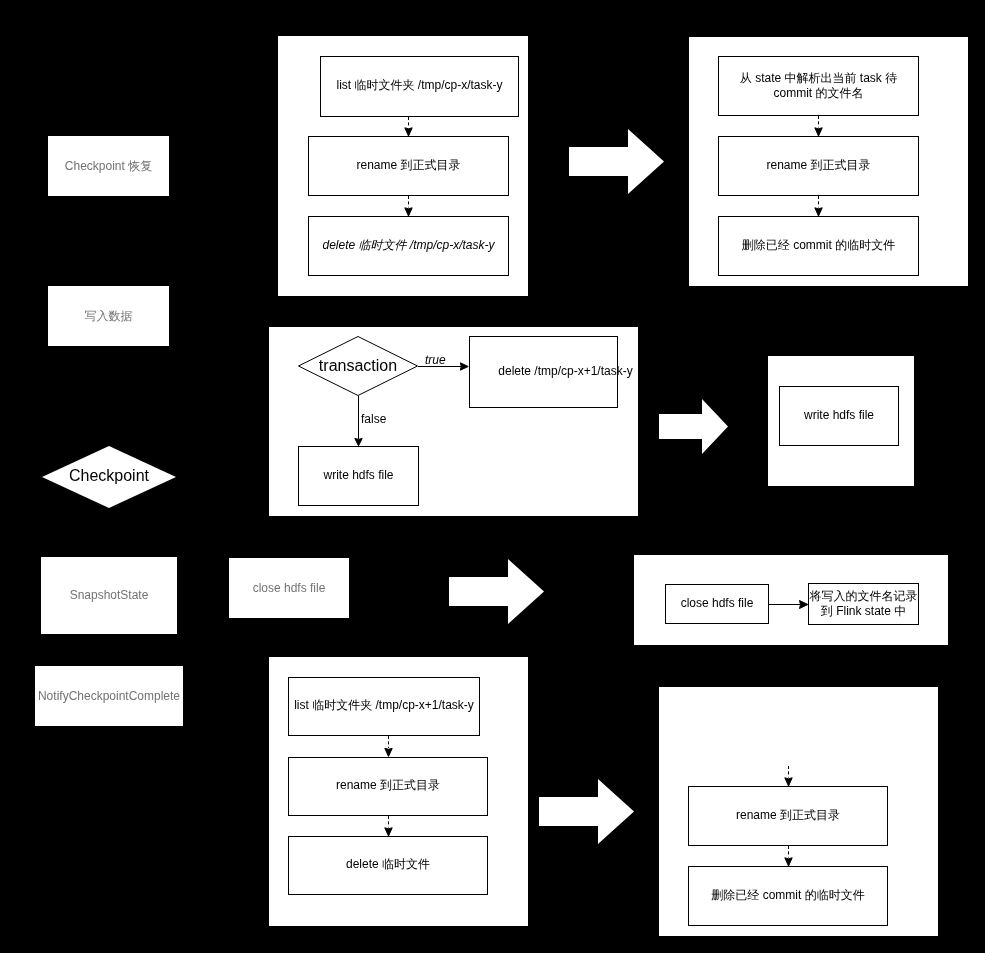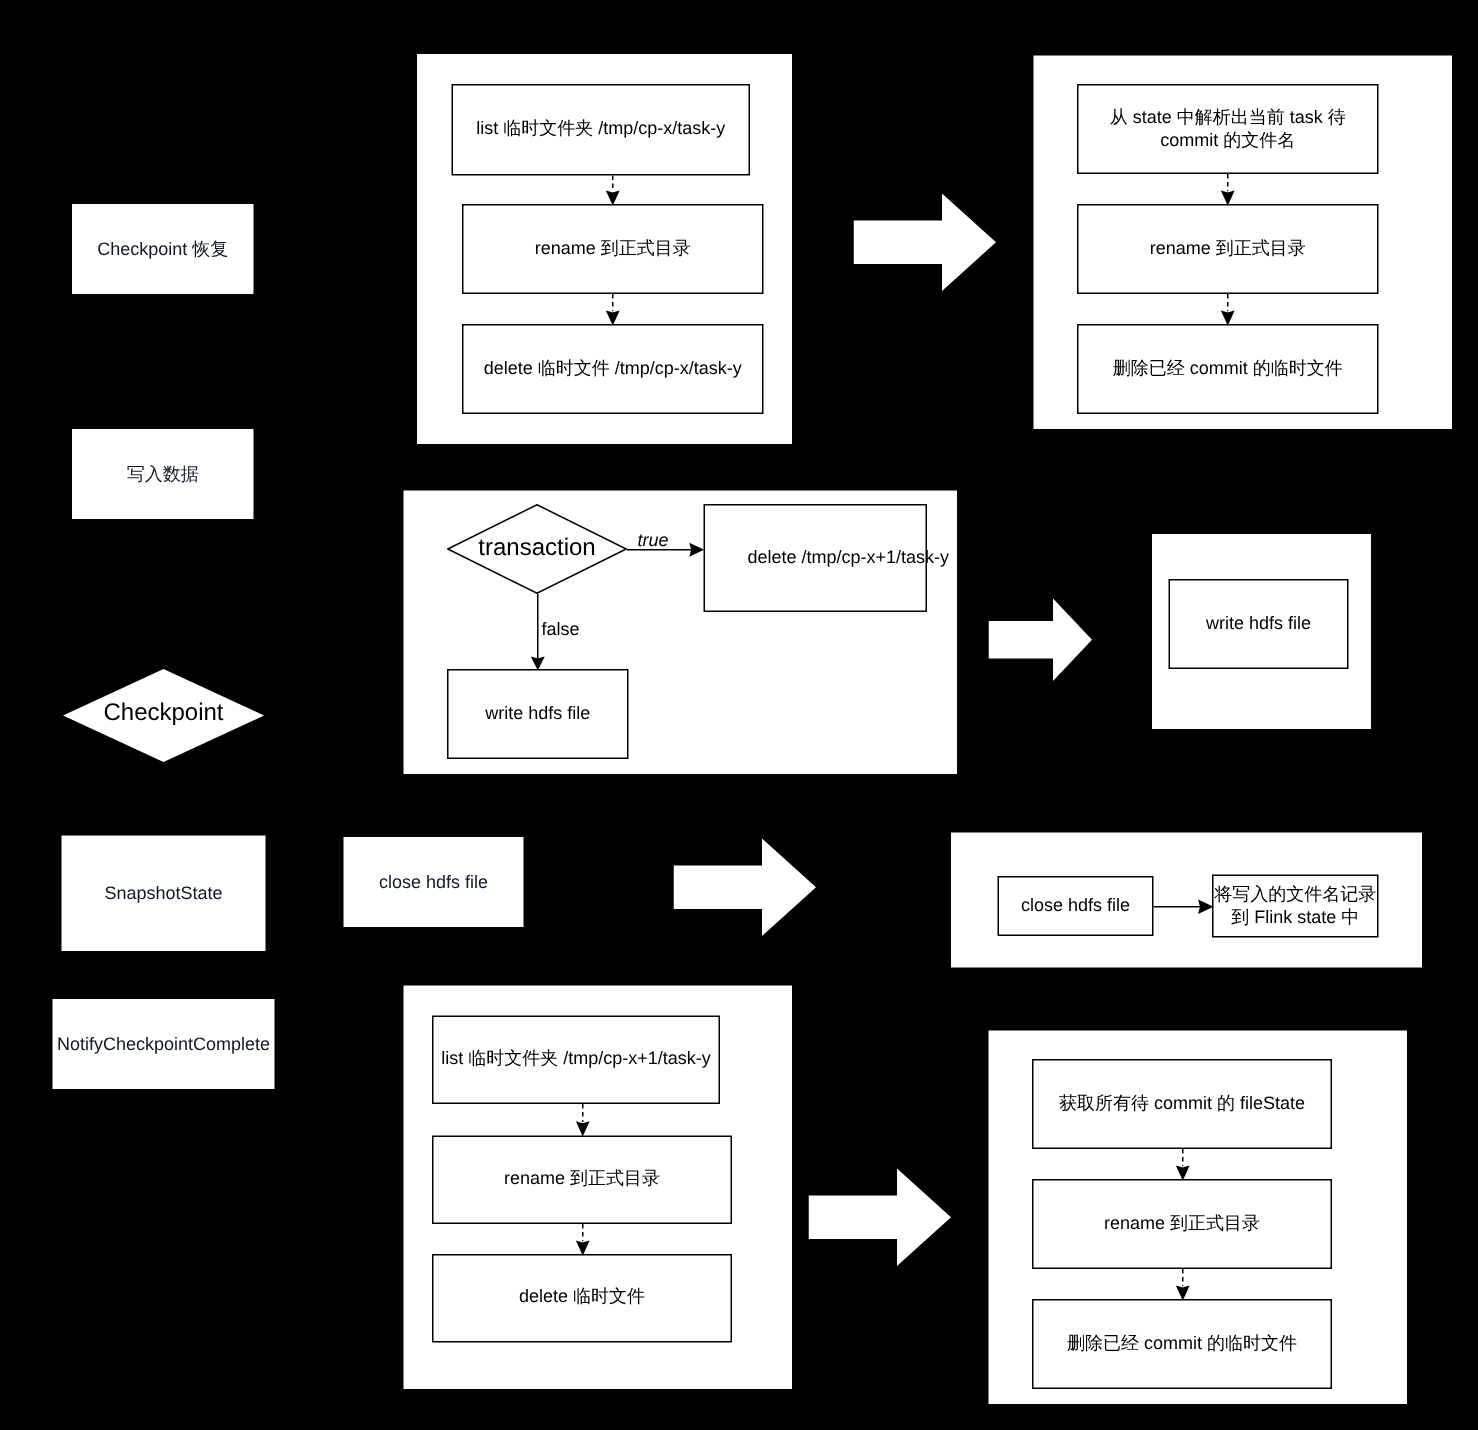--- a/index.html
+++ b/index.html
@@ -5,21 +5,21 @@
 <style>
   html,body{margin:0;padding:0;background:#000;}
   body{width:985px;height:953px;overflow:hidden;
        font-family:"Liberation Sans",sans-serif;
        -webkit-font-smoothing:antialiased;}
   #stage{position:relative;width:985px;height:953px;background:#000;}
 
   .panel{position:absolute;background:#ffffff;}
   .stage-label{position:absolute;background:#ffffff;display:flex;
        align-items:center;justify-content:center;
-       color:#0f172a;text-align:center;font-size:12px;line-height:15px;}
+       color:#737373;text-align:center;font-size:12px;line-height:15px;}
   .node{position:absolute;background:#ffffff;border:1px solid #000;
        box-sizing:border-box;display:flex;align-items:center;
        justify-content:center;color:#000;text-align:center;
        font-size:12px;line-height:15px;white-space:nowrap;}
   .node > span{position:relative;top:-1px;}
   .node.wrap > span{top:0;}
   .diamond-wrap .dtext{position:relative;z-index:2;}
   .diamond-wrap.stage .dtext{top:-1px;}
   .node.wrap{white-space:normal;}
   .diamond-wrap{position:absolute;display:flex;align-items:center;
@@ -52,27 +52,27 @@
 
   <div class="stage-label" style="left:41px;top:557px;width:136px;height:77px;">
     <span>SnapshotState</span>
   </div>
 
   <div class="stage-label" style="left:35px;top:666px;width:148px;height:60px;">
     <span>NotifyCheckpointComplete</span>
   </div>
 
   <div class="panel" style="left:278px;top:36px;width:250px;height:260px;"></div>
-  <div class="node" style="left:301px;top:56px;width:199px;height:61px;">
+  <div class="node" style="left:320px;top:56px;width:199px;height:61px;">
     <span>list 临时文件夹 /tmp/cp-x/task-y</span>
   </div>
   <div class="node" style="left:308px;top:136px;width:201px;height:60px;">
     <span>rename 到正式目录</span>
   </div>
-  <div class="node" style="left:308px;top:216px;width:201px;height:60px;">
+  <div class="node" style="left:308px;top:216px;width:201px;height:60px;font-style:italic;">
     <span>delete 临时文件 /tmp/cp-x/task-y</span>
   </div>
 
   <div class="panel" style="left:689px;top:37px;width:279px;height:249px;"></div>
   <div class="node wrap" style="left:718px;top:56px;width:201px;height:60px;padding:0 6px;box-sizing:border-box;">
     <span>从 state 中解析出当前 task 待 commit 的文件名</span>
   </div>
   <div class="node" style="left:718px;top:136px;width:201px;height:60px;">
     <span>rename 到正式目录</span>
   </div>
@@ -121,23 +121,20 @@
     <span>list 临时文件夹 /tmp/cp-x+1/task-y</span>
   </div>
   <div class="node" style="left:288px;top:757px;width:200px;height:59px;">
     <span>rename 到正式目录</span>
   </div>
   <div class="node" style="left:288px;top:836px;width:200px;height:59px;">
     <span>delete 临时文件</span>
   </div>
 
   <div class="panel" style="left:659px;top:687px;width:279px;height:249px;"></div>
-  <div class="node" style="left:688px;top:706px;width:200px;height:60px;">
-    <span>获取所有待 commit 的 fileState</span>
-  </div>
   <div class="node" style="left:688px;top:786px;width:200px;height:60px;">
     <span>rename 到正式目录</span>
   </div>
   <div class="node" style="left:688px;top:866px;width:200px;height:60px;">
     <span>删除已经 commit 的临时文件</span>
   </div>
 
   <svg class="conn" width="985" height="953">
     <g stroke="#000" fill="#000">
       <g>

